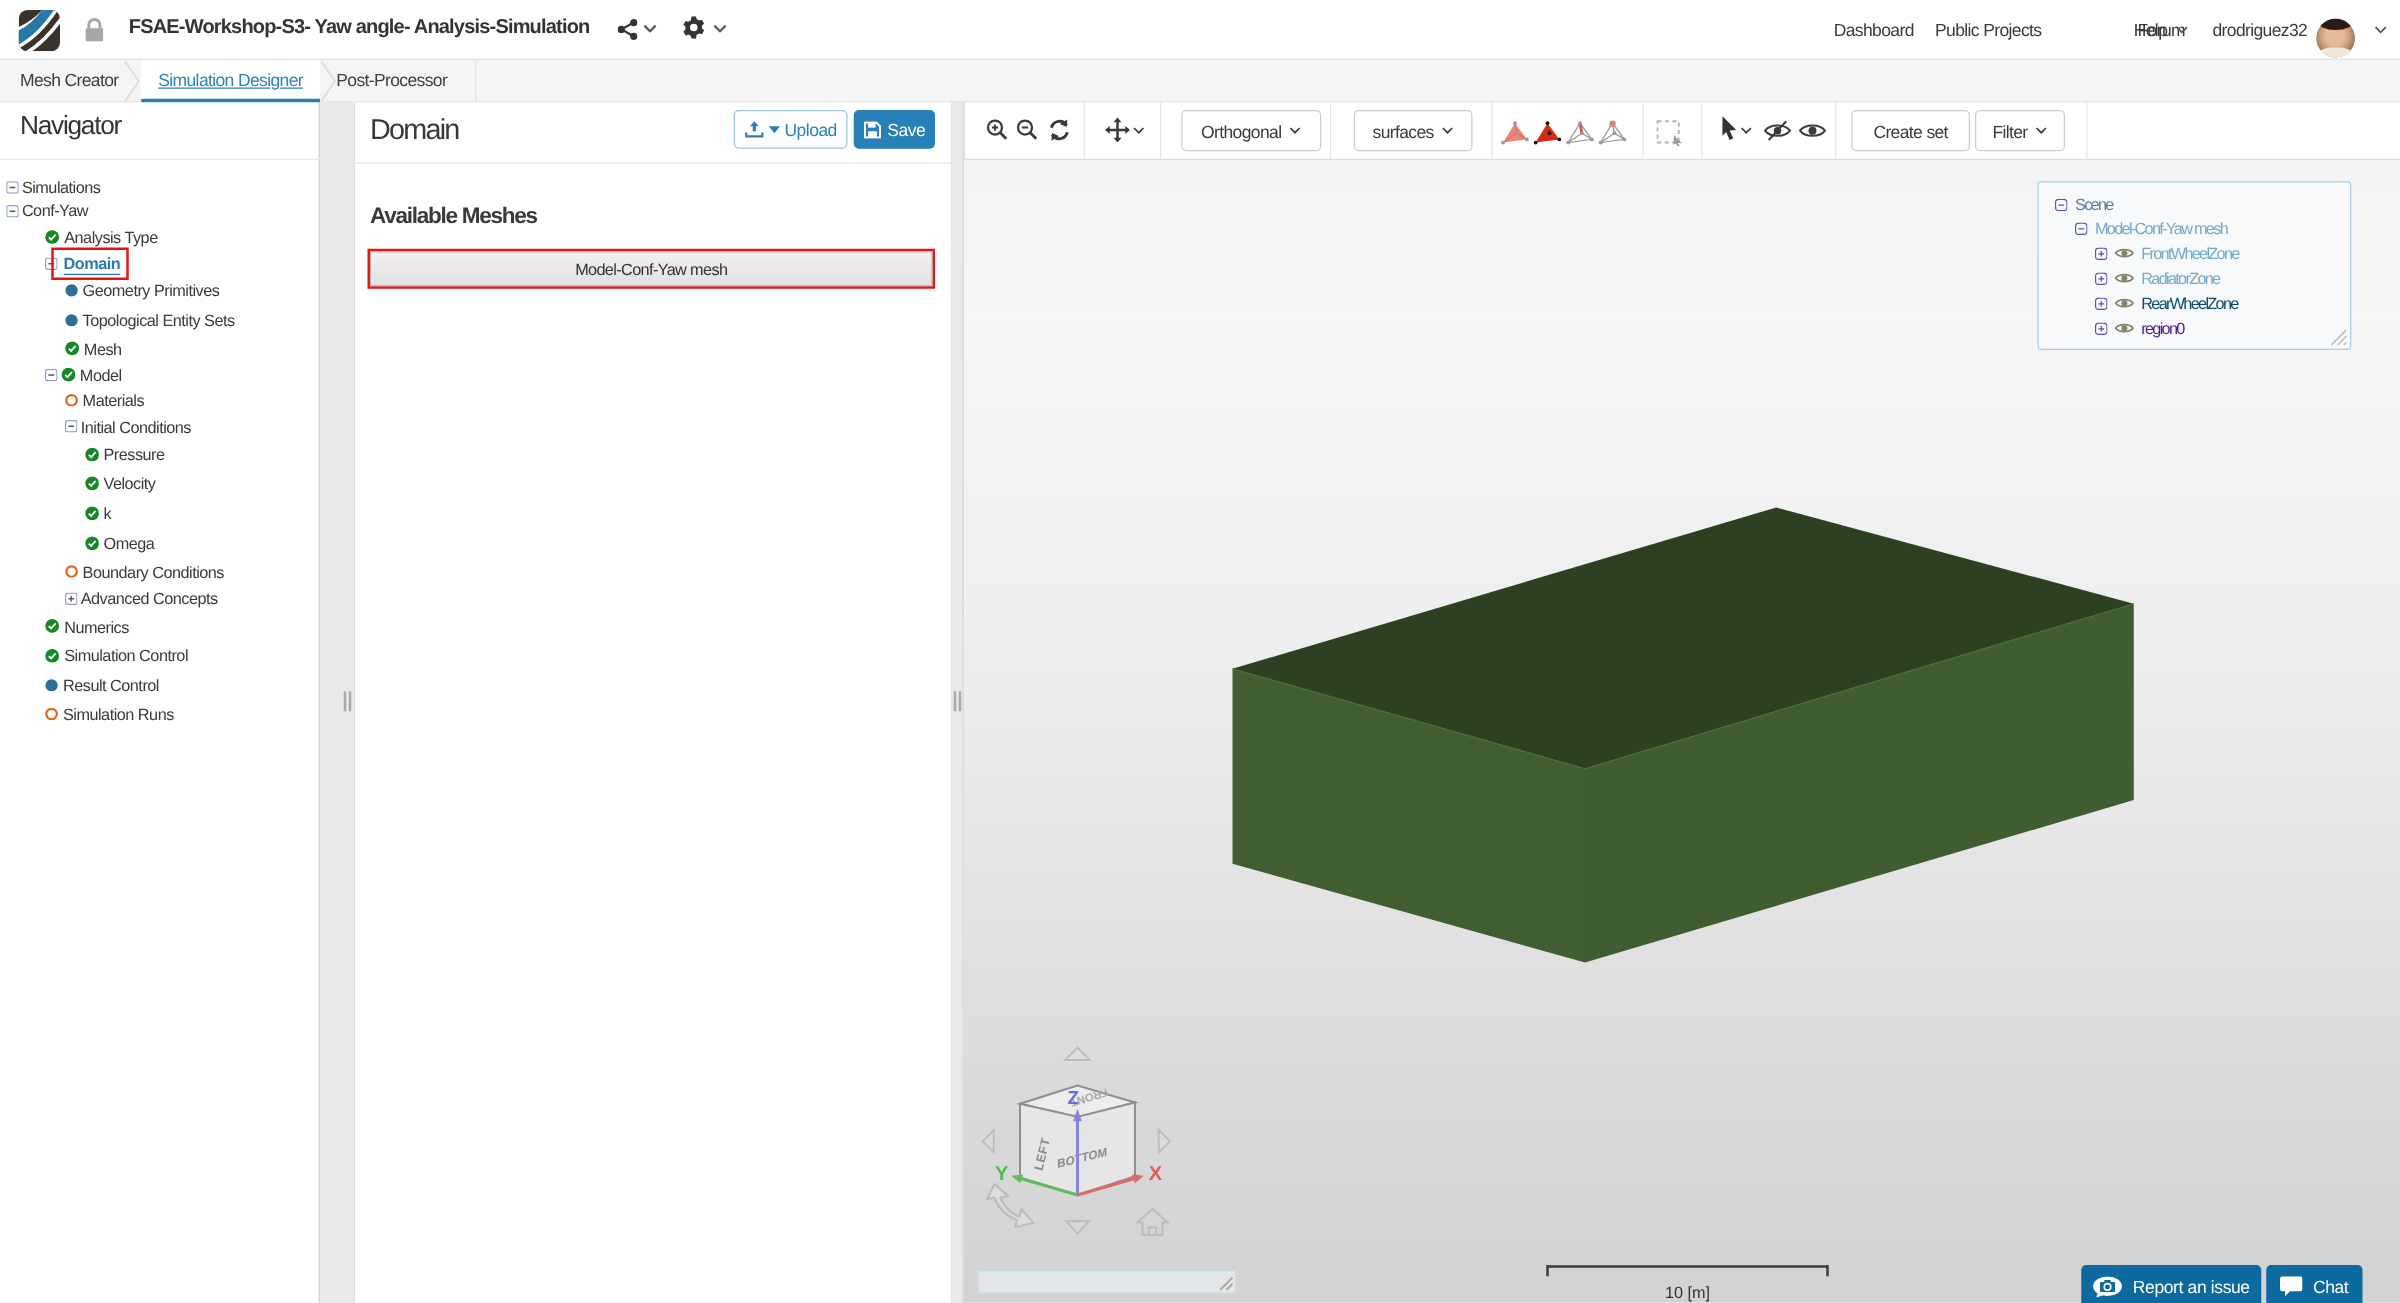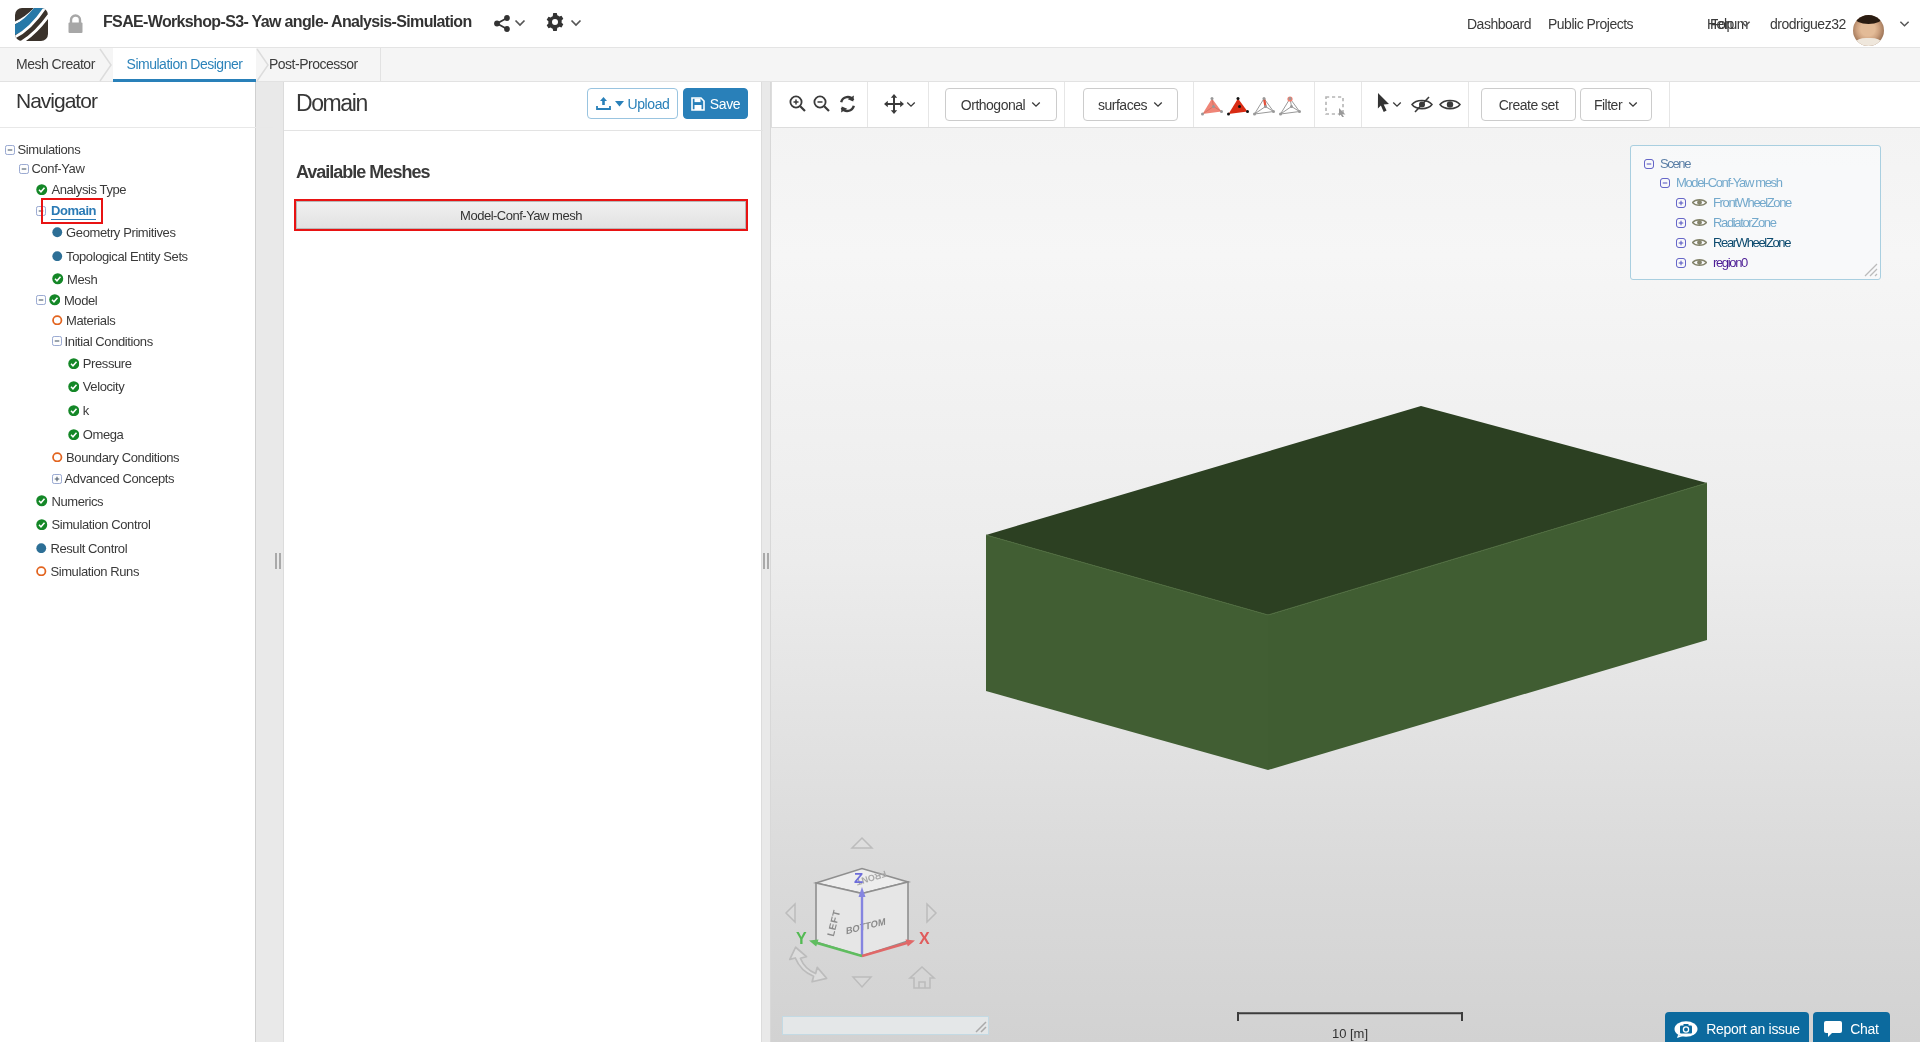--- a/index.html
+++ b/index.html
@@ -9,21 +9,21 @@
 .lock { position:absolute; left:67px; top:14px; }
 .title { position:absolute; left:103px; top:13px; font-size:16px; font-weight:bold; color:#333; letter-spacing:-0.65px; white-space:nowrap; }
 .hicon { position:absolute; top:15px; }
 .hnav { position:absolute; top:0; height:47px; display:flex; align-items:center; font-size:14px; color:#3a3a3a; letter-spacing:-0.5px; white-space:nowrap; }
 .avatar { position:absolute; left:1853px; top:15px; width:31px; height:31px; border-radius:50%; overflow:hidden; background:radial-gradient(circle at 48% 45%, #e3bb97 0 30%, #cda17f 48%, #a37a5c 68%, #6b4a36 88%, #503625 100%); }
 .avatar:before { content:""; position:absolute; left:1px; top:-5px; width:29px; height:14px; border-radius:50%; background:#2a1c12; }
 .avatar:after { content:""; position:absolute; left:3px; top:23px; width:25px; height:10px; border-radius:40%; background:#efe7dc; }
 
 .tabbar { position:absolute; left:0; top:47px; width:1920px; height:35px; background:#f5f5f5; border-top:1px solid #e4e4e4; border-bottom:1px solid #e2e2e2; }
 .tab { position:absolute; top:0; height:34px; line-height:33px; font-size:14px; color:#3c3c3c; letter-spacing:-0.5px; }
-.tab.active { color:#2c83ba; background:#fff; border-bottom:3px solid #2980b9; }
+.tab.active { color:#2c83ba; background:#fff; border-bottom:3px solid #2980b9;text-decoration:underline; }
 .chev { position:absolute; top:0; }
 
 .panel { position:absolute; background:#fff; }
 #leftpanel { left:0; top:82px; width:256px; height:960px; border-right:1px solid #d0d0d0; }
 .nav-title { position:absolute; left:16px; top:7px; font-size:21px; letter-spacing:-1px; color:#333; }
 .nav-hr { position:absolute; left:0; top:45px; width:273px; border-top:1px solid #e8e8e8; }
 .tree { position:absolute; left:0; top:59px; width:273px; font-size:13px; color:#3a3a3a; letter-spacing:-0.4px; }
 .trow { display:flex; align-items:center; white-space:nowrap; }
 .trow svg { flex:0 0 auto; }
 .ticon { margin-right:3.5px; }
@@ -118,21 +118,21 @@
 </div>
 
 <div class="panel" id="leftpanel">
   <div class="nav-title">Navigator</div>
   <div class="nav-hr"></div>
   <div class="tree" id="tree">
       <div class="trow" style="padding-left:5px; height:17px"><svg class="ticon" style="margin-right:2.5px" width="10" height="10" viewBox="0 0 11 11">
           <rect x="0.5" y="0.5" width="10" height="10" rx="2" fill="#fdfdfd" stroke="#8c9ecb"></rect>
           <path d="M3 5.5 H8" stroke="#4a5a6a" stroke-width="1.2"></path>
         </svg>Simulations</div>
-      <div class="trow" style="padding-left:19px; height:21px"><svg class="ticon" style="margin-right:2.5px" width="10" height="10" viewBox="0 0 11 11">
+      <div class="trow" style="padding-left:5px; height:21px"><svg class="ticon" style="margin-right:2.5px" width="10" height="10" viewBox="0 0 11 11">
           <rect x="0.5" y="0.5" width="10" height="10" rx="2" fill="#fdfdfd" stroke="#8c9ecb"></rect>
           <path d="M3 5.5 H8" stroke="#4a5a6a" stroke-width="1.2"></path>
         </svg>Conf-Yaw</div>
       <div class="trow" style="padding-left:36.4px; height:21px"><svg class="ticon" width="11.5" height="11.5" viewBox="0 0 13 13">
           <circle cx="6.5" cy="6.5" r="6.2" fill="#148727"></circle>
           <path d="M3.4 6.6 L5.6 8.8 L9.6 4.2" fill="none" stroke="#fff" stroke-width="1.7"></path>
         </svg>Analysis Type</div>
       <div class="trow" style="padding-left:36.4px; height:21px">
         <svg class="ticon" style="margin-right:2.5px" width="10" height="10" viewBox="0 0 11 11">
           <rect x="0.5" y="0.5" width="10" height="10" rx="2" fill="#fdfdfd" stroke="#8c9ecb"></rect>

